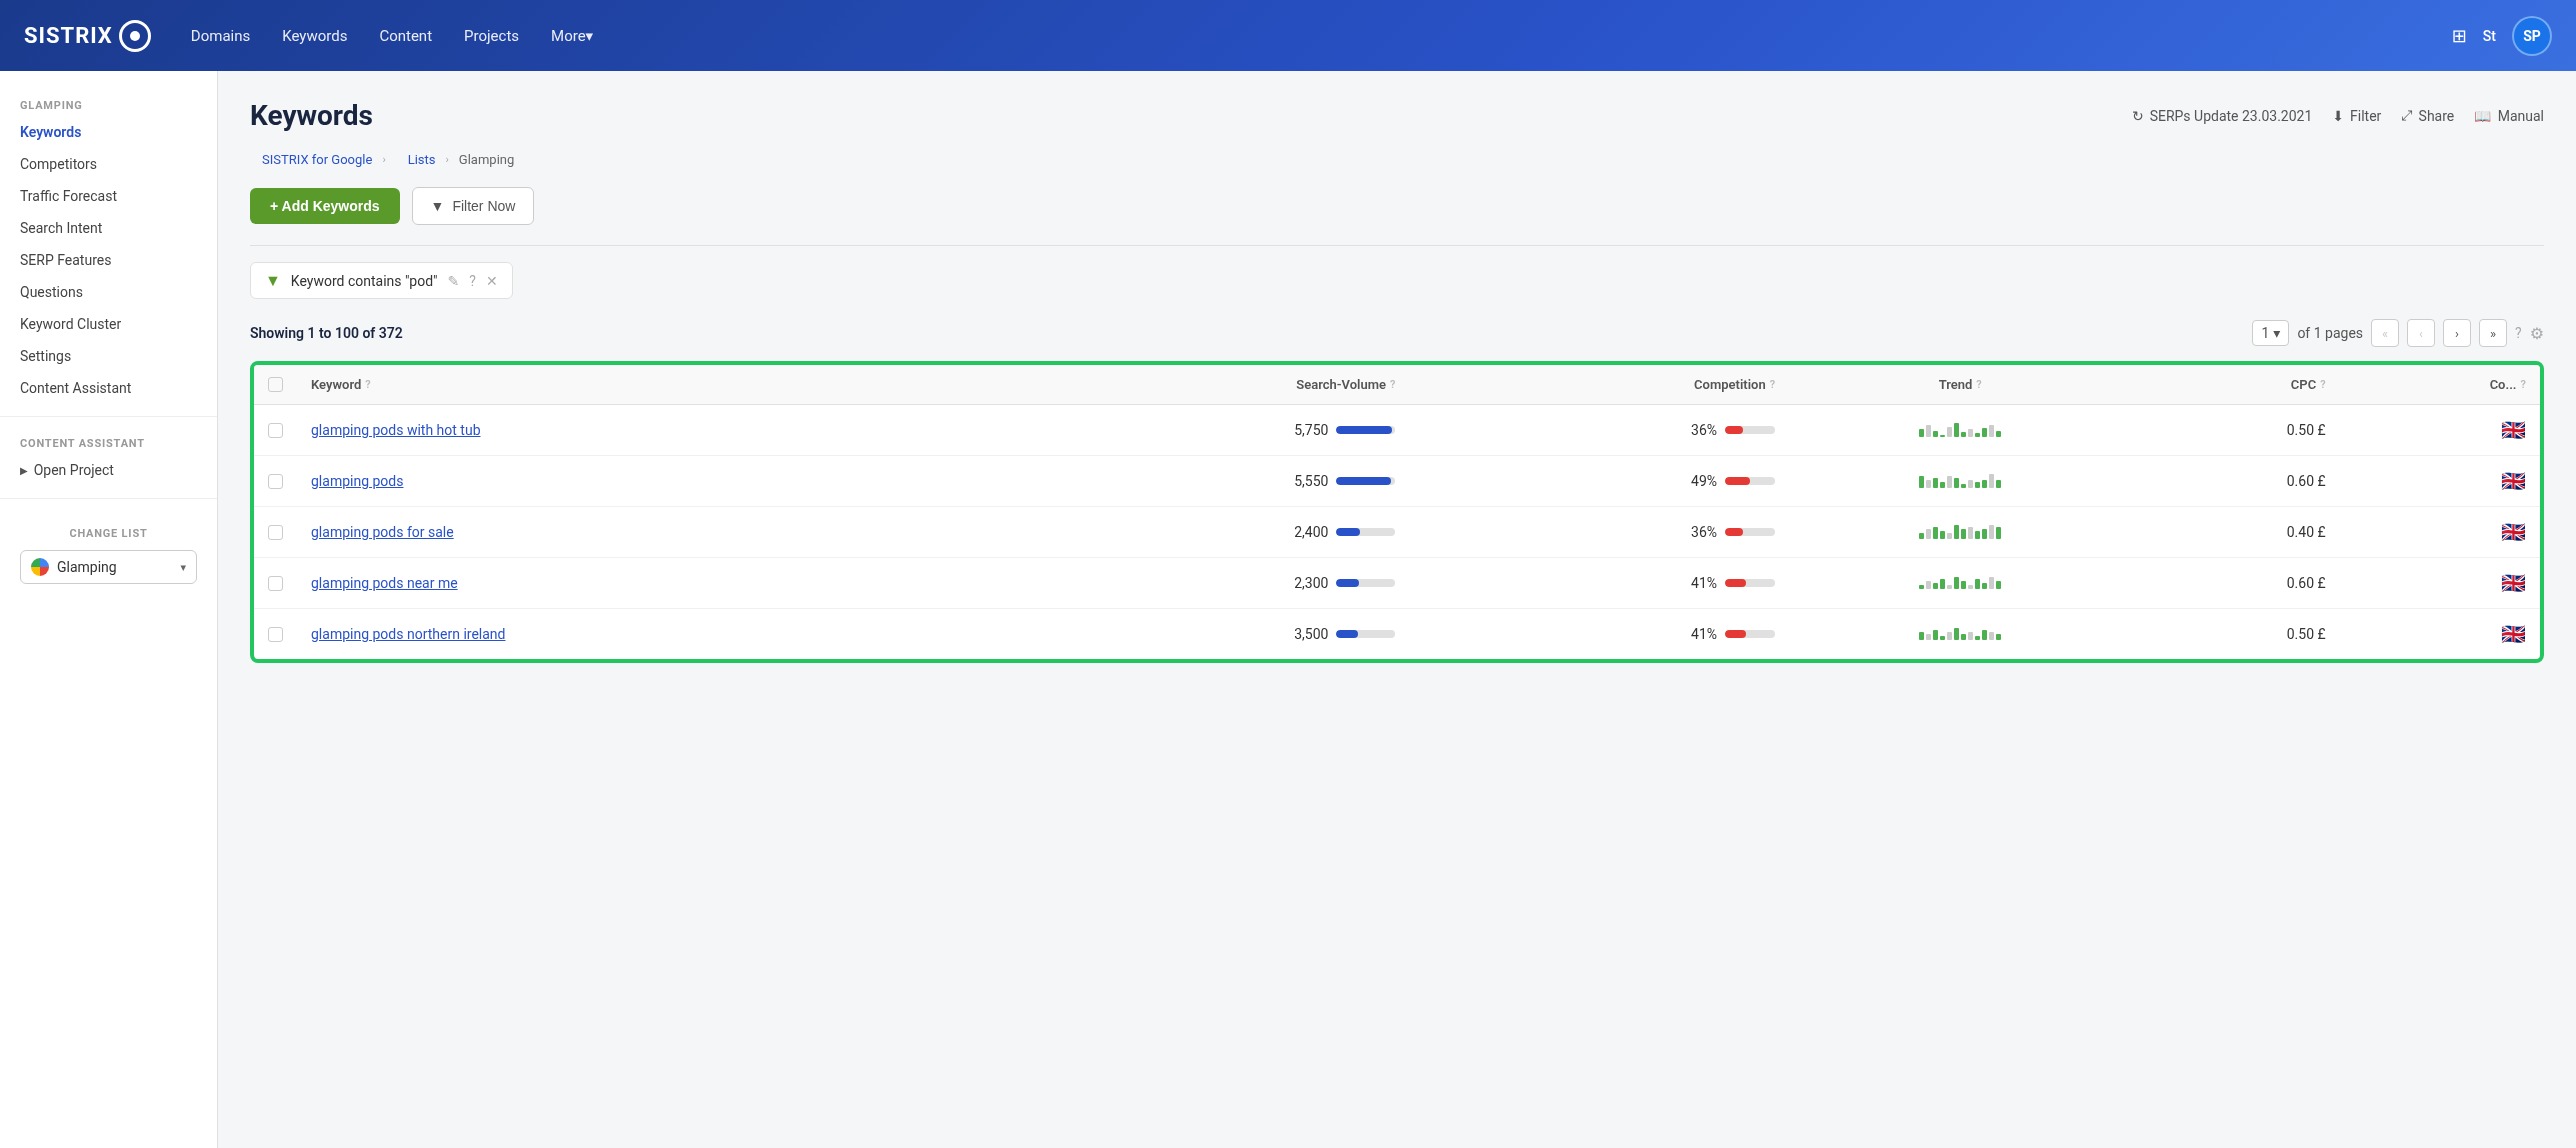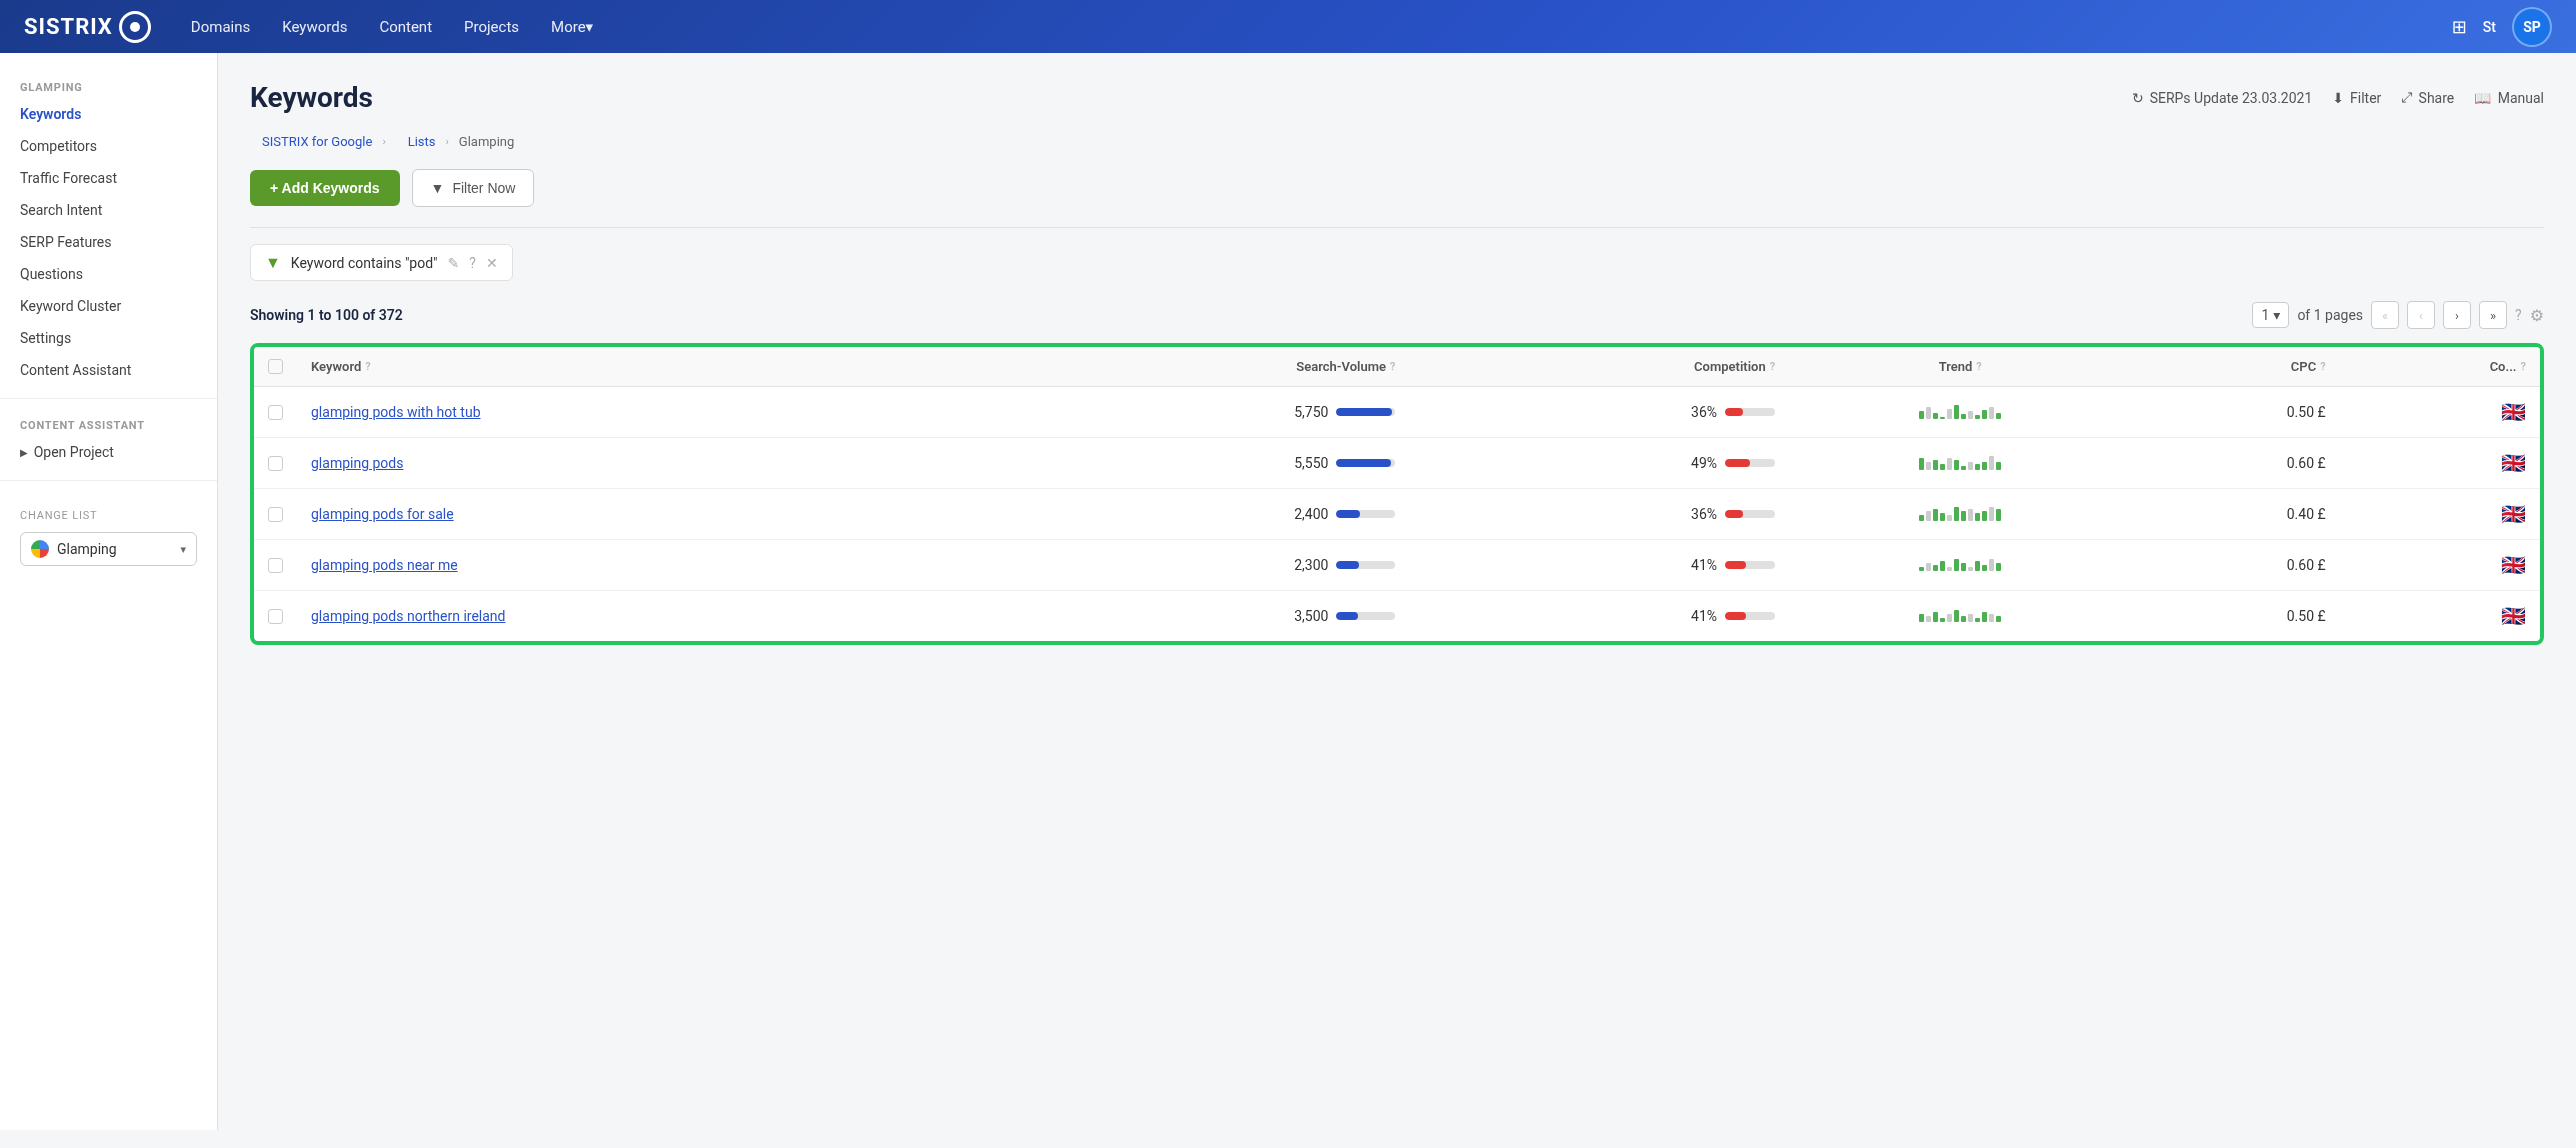--- a/index.html
+++ b/index.html
@@ -1,21 +1,21 @@
 <!DOCTYPE html>
 <html><head>
   <meta charset="utf-8">
   <style>
     * { box-sizing: border-box; margin: 0; padding: 0; }
     body { font-family: -apple-system, BlinkMacSystemFont, 'Segoe UI', Roboto, sans-serif; background: #f5f6f8; color: #333; font-size: 14px; }
 
     
     .header {
       background: linear-gradient(135deg, #1a3a8c 0%, #2952c8 60%, #3a6fe0 100%);
-      height: 53px;
+      height: 71px;
       display: flex;
       align-items: center;
       padding: 0 24px;
       position: relative;
     }
     .logo {
       display: flex;
       align-items: center;
       color: white;
       font-size: 22px;
@@ -125,25 +125,26 @@
       color: #444;
       cursor: pointer;
       display: flex;
       align-items: center;
       gap: 6px;
     }
     .sidebar-project .triangle { color: #555; font-size: 10px; }
     .change-list-section { padding: 16px 20px; }
     .change-list-label {
       font-size: 11px;
-      font-weight: 400;
+      font-weight: 700;
       color: #999;
       letter-spacing: 0.8px;
       text-transform: uppercase;
       margin-bottom: 10px;
+      text-align: center;
     }
     .change-list-select {
       display: flex;
       align-items: center;
       gap: 8px;
       border: 1px solid #ccc;
       border-radius: 6px;
       padding: 7px 10px;
       background: white;
       cursor: pointer;

